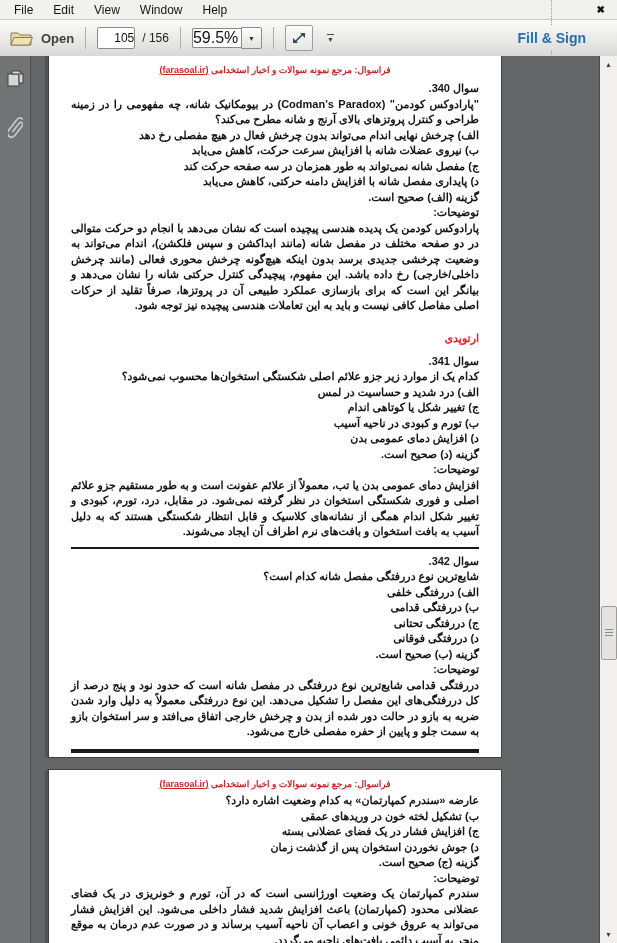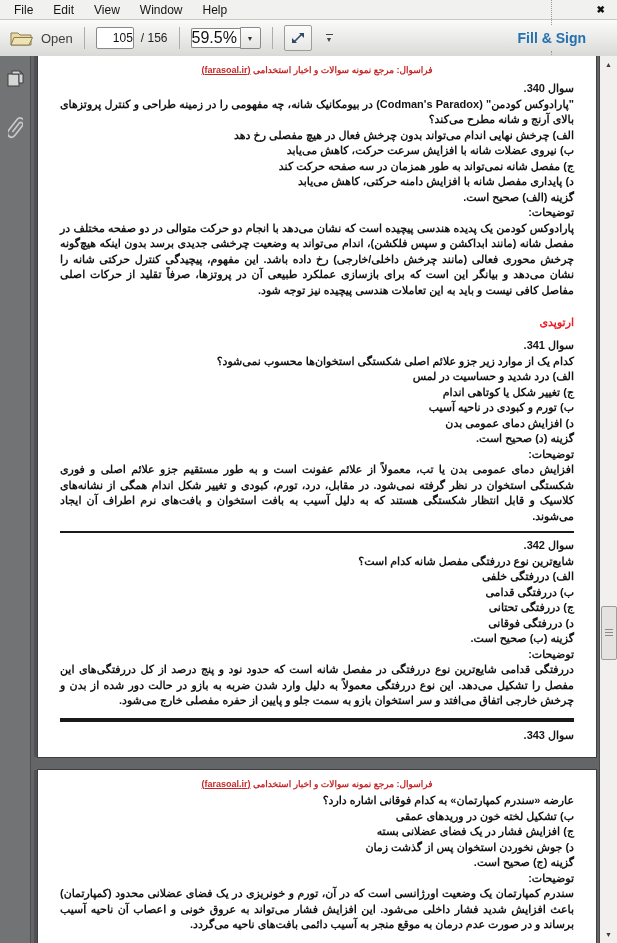--- a/index.html
+++ b/index.html
@@ -13,21 +13,21 @@
     height:19px;background:#f1f1ef;border-bottom:1px solid #c9c9c7;
     display:flex;align-items:center;padding:0 4px;font-size:12px;color:#141414;
   }
   .menu-item{padding:1px 10px;cursor:default;}
   .win-close{margin-left:auto;font-size:10px;font-weight:bold;color:#111;padding:0 8px;}
   
   .toolbar{
     height:36px;background:linear-gradient(#fbfbfa,#e9e9e7 55%,#d9d9d7);
     border-bottom:1px solid #8f8f8f;display:flex;align-items:center;padding:0 10px;
   }
-  .open-btn{display:flex;align-items:center;gap:8px;font-size:13px;font-weight:normal;color:#3f3f3f;}
+  .open-btn{display:flex;align-items:center;gap:8px;font-size:13px;font-weight:bold;color:#3f3f3f;}
   .tb-sep{width:1px;height:22px;background:#adadab;margin:0 11px;}
   .page-box{width:36px;height:20px;background:#fff;border:1px solid #8a8a8a;border-radius:2px;
     text-align:right;font-size:12px;color:#111;font-family:"Liberation Sans",sans-serif;padding:0;}
   .page-total{font-size:12px;color:#222;margin-left:7px;white-space:nowrap;}
   .zoom-wrap{display:flex;align-items:center;}
   .zoom-box{width:48px;height:18px;background:#fff;border:1px solid #8a8a8a;border-right:none;
     border-radius:2px 0 0 2px;font-size:16px;color:#111;text-align:left;line-height:18px;}
   .zoom-dd{width:19px;height:20px;background:linear-gradient(#fdfdfd,#e2e2e0);border:1px solid #8a8a8a;
     border-radius:0 2px 2px 0;display:flex;align-items:center;justify-content:center;
     font-size:7px;color:#333;}
@@ -38,21 +38,21 @@
   .overflow-dd .tri{font-size:7px;line-height:5px;}
   .right-group{display:flex;align-items:center;margin-left:auto;flex-direction:column;}
   .blue-label{font-size:14px;font-weight:bold;padding:5px 21px;white-space:nowrap;}
   .dot-sep{width:1px;height:30px;border-left:1px dotted #9b9b99;}
   
   .main{position:absolute;top:56px;left:0;right:0;bottom:0;display:flex;}
   .sidebar{width:30px;background:#717375;border-right:1px solid #4d4d4f;
     display:flex;flex-direction:column;align-items:center;padding-top:13px;gap:27px;flex:none;}
   .docarea{flex:1;position:relative;background:#646567;overflow:hidden;}
   
-  .pdf-page{position:absolute;left:7px;width:558px;background:#fff;
+  .pdf-page{position:absolute;left:18px;width:452px;background:#fff;
     box-shadow:0 0 0 1px #3f3f41, -4px 0 0 0 #525254;padding:0 22px;box-sizing:border-box;overflow:hidden;}
   .page-1{top:0;height:701px;}
   .page-2{top:714px;height:701px;}
   .page-header{ text-align:center;direction:rtl;font-size:9px;font-weight:bold;
     color:#c62828;padding-top:8px;height:15px;line-height:12px;}
   .site-link{text-decoration:underline;}
   .tline{direction:rtl;text-align:right;font-size:11px;line-height:15.5px;
     font-weight:bold;color:#151515;}
   .tline.qnum{margin-top:2px;}
   .tline.para{text-align:justify;}
@@ -174,21 +174,21 @@
         <div class="tline line">ج) دررفتگی تحتانی</div>
         <div class="tline line">د) دررفتگی فوقانی</div>
         <div class="tline line">گزینه (ب) صحیح است.</div>
         <div class="tline line">توضیحات:</div>
         <div class="tline para">دررفتگی قدامی شایع‌ترین نوع دررفتگی در مفصل شانه است که حدود نود و پنج درصد از کل دررفتگی‌های این مفصل را تشکیل می‌دهد. این نوع دررفتگی معمولاً به دلیل وارد شدن ضربه به بازو در حالت دور شده از بدن و چرخش خارجی اتفاق می‌افتد و سر استخوان بازو به سمت جلو و پایین از حفره مفصلی خارج می‌شود.</div>
         <div class="rule thick"></div>
         <div class="tline qnum">سوال 343.</div>
       </div>
     <div class="pdf-page page-2">
         <div class="page-header"><span>فراسوال: مرجع نمونه سوالات و اخبار استخدامی </span><span class="site-link">(farasoal.ir)</span></div>
-        <div class="tline line">عارضه «سندرم کمپارتمان» به کدام فوقانی اشاره دارد؟</div>
+        <div class="tline line">عارضه «سندرم کمپارتمان» به کدام وضعیت اشاره دارد؟</div>
         <div class="tline line">ب) تشکیل لخته خون در وریدهای عمقی</div>
         <div class="tline line">ج) افزایش فشار در یک فضای عضلانی بسته</div>
         <div class="tline line">د) جوش نخوردن استخوان پس از گذشت زمان</div>
         <div class="tline line">گزینه (ج) صحیح است.</div>
         <div class="tline line">توضیحات:</div>
         <div class="tline para">سندرم کمپارتمان یک وضعیت اورژانسی است که در آن، تورم و خونریزی در یک فضای عضلانی محدود (کمپارتمان) باعث افزایش شدید فشار داخلی می‌شود. این افزایش فشار می‌تواند به عروق خونی و اعصاب آن ناحیه آسیب برساند و در صورت عدم درمان به موقع منجر به آسیب دائمی بافت‌های ناحیه می‌گردد.</div>
       </div>
   </div>
 
   <div class="scrollbar">

